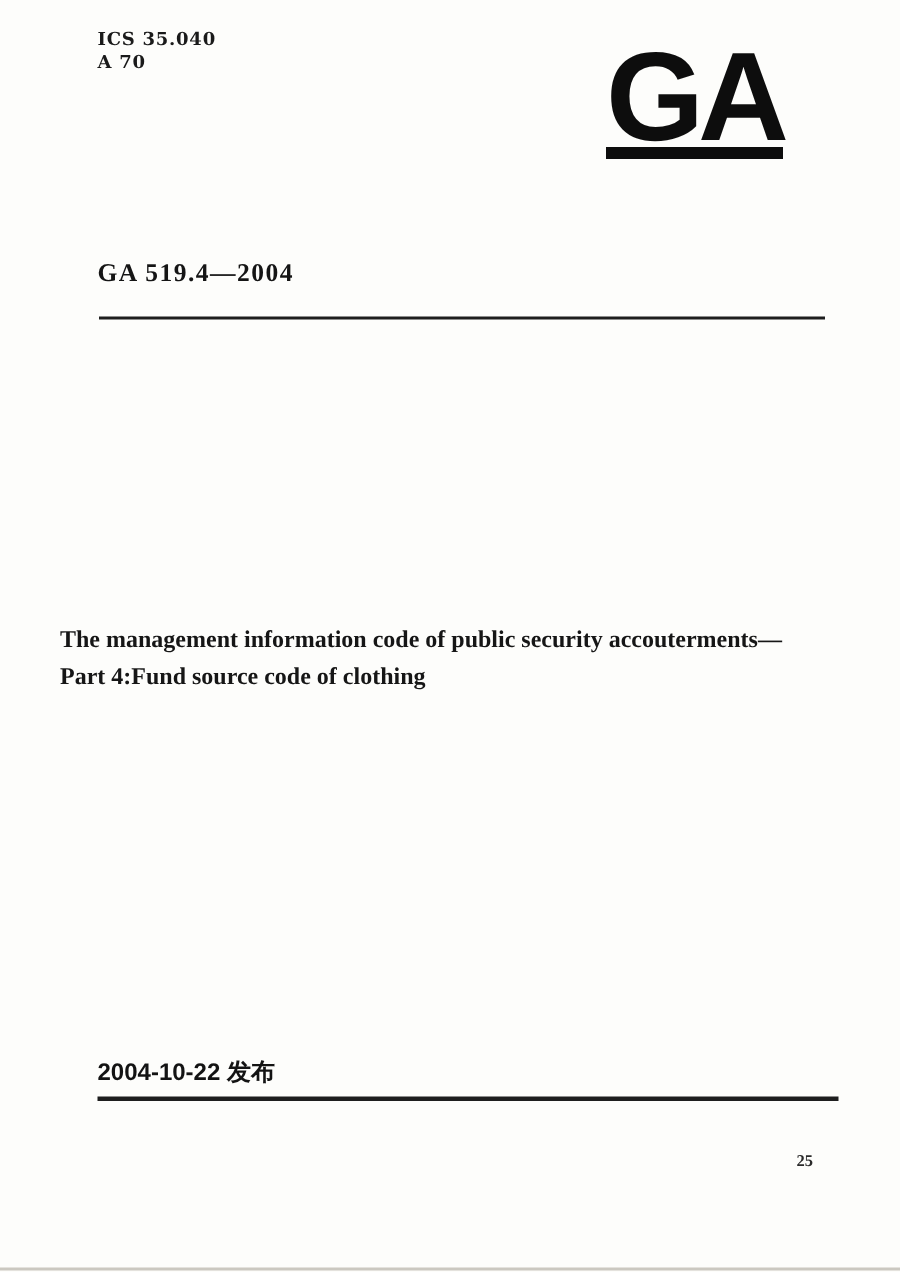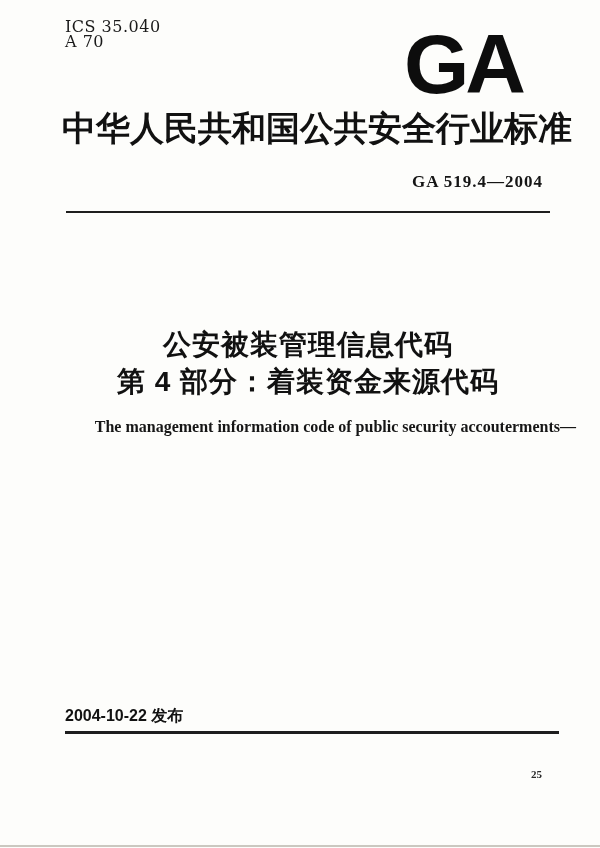--- a/index.html
+++ b/index.html
@@ -18,39 +18,40 @@
     color: #141414;
     font-family: "Liberation Sans", sans-serif;
   }
 
   
   .ics-block {
     position: absolute;
     left: 65px;
     top: 19px;
     font-family: "DejaVu Serif", "Liberation Serif", serif;
-    font-weight: normal;
-    font-size: 16px;
+    font-weight: bold;
+    font-size: 12px;
     line-height: 15px;
     letter-spacing: 0.5px;
     color: #1a1a1a;
   }
 
   
   .ga-logo {
     position: absolute;
     top: 22px;
     right: 78px;
     font-family: "Liberation Sans", "DejaVu Sans", sans-serif;
     font-weight: bold;
     font-size: 84px;
     line-height: 1;
     letter-spacing: -4px;
     color: #0d0d0d;
     transform: scaleX(1.0);
+    text-decoration: underline;
   }
 
   
   .std-type {
     position: absolute;
     left: 62px;
     width: 492px;
     top: 106px;
     text-align: center;
     white-space: nowrap;
@@ -59,21 +60,20 @@
     line-height: 44px;
     color: #111;
   }
 
   
   .std-number {
     position: absolute;
     left: 65px;
     width: 478px;
     top: 171px;
-    text-align: right;
     font-family: "Liberation Serif", "DejaVu Serif", serif;
     font-weight: bold;
     font-size: 17px;
     line-height: 22px;
     letter-spacing: 1px;
     color: #151515;
   }
 
   .rule {
     position: absolute;
@@ -105,21 +105,21 @@
     letter-spacing: 1px;
     color: #111;
   }
 
   
   .title-en {
     position: absolute;
     left: 40px;
     width: 536px;
     top: 414px;
-    text-align: right;
+    text-align: left;
     font-family: "Liberation Serif", "DejaVu Serif", serif;
     font-weight: bold;
     font-size: 16px;
     line-height: 25px;
     color: #161616;
   }
 
   
   .dates-row {
     position: absolute;
@@ -182,33 +182,29 @@
 
 <div class="page">
 
   <div class="ics-block">
     <div>ICS 35.040</div>
     <div>A 70</div>
   </div>
 
   <div class="ga-logo">GA</div>
 
-  <div class="std-type">中华人民共和国公共安全行业标准</div>
 
   <div class="std-number">GA 519.4—2004</div>
 
   <div class="rule rule-top"></div>
 
-  <div class="title-cn">
-    <div>公安被装管理信息代码</div>
-    <div>第 4 部分：着装资金来源代码</div>
-  </div>
 
   <div class="title-en">
     <div>The management information code of public security accouterments—</div>
+    <div>Part 4:Fund source code of clothing</div>
   </div>
 
   <div class="dates-row">
     <span>2004-10-22 发布</span>
   </div>
 
   <div class="rule rule-bottom"></div>
 
 
   <div class="page-number">25</div>

